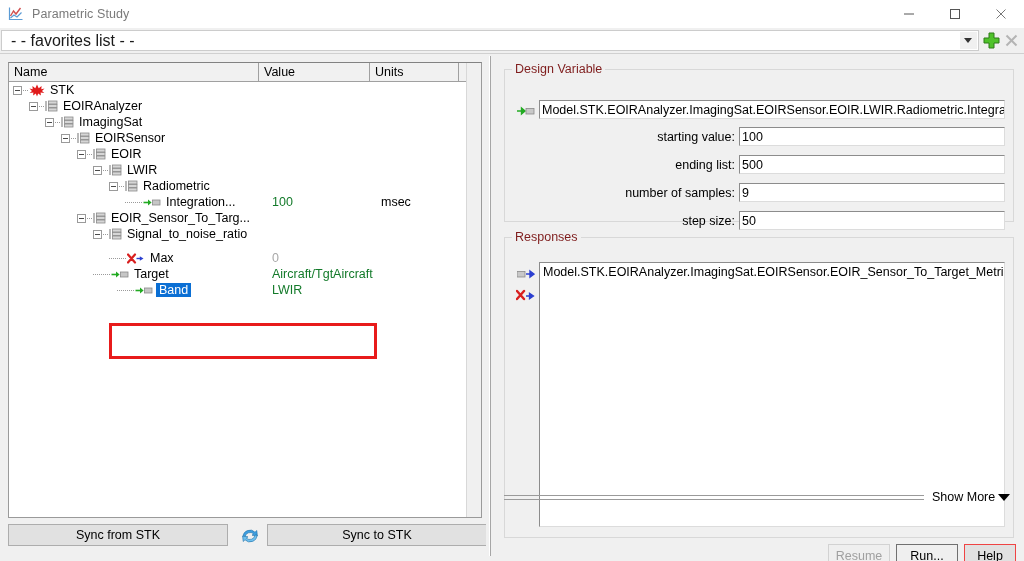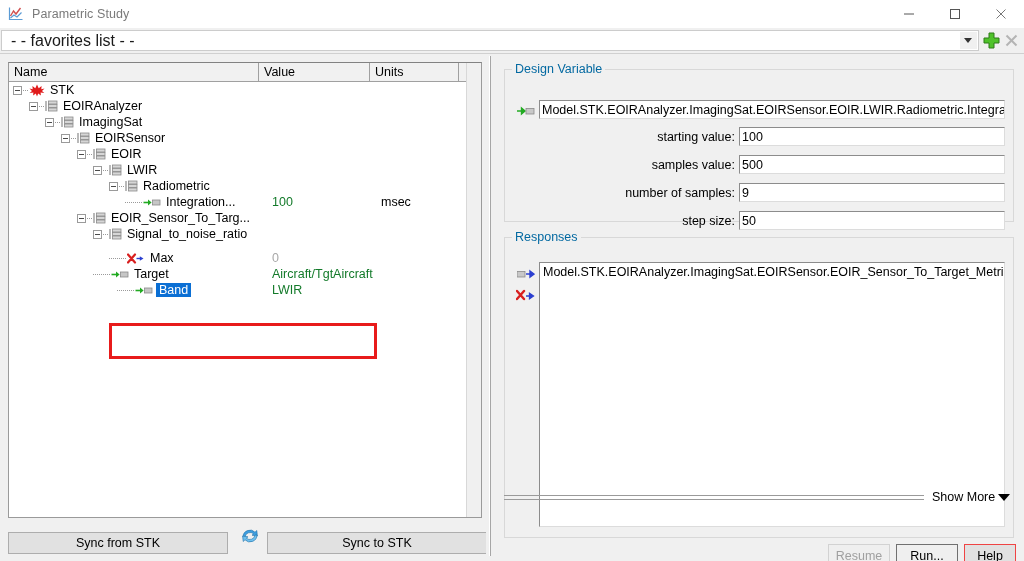--- a/index.html
+++ b/index.html
@@ -96,40 +96,40 @@
   }
 
   .tree-scroll {
     position: absolute; right: 0px; top: 0px; width: 15px; bottom: 0px;
     background: #f0f0f0; border-left: 1px solid #d8d8d8;
   }
 
   .bottombar { position: absolute; left: 8px; top: 470px; width: 474px; height: 26px; }
   .btn {
     background: #e1e1e1; border: 1px solid #adadad; font-size: 12.5px; color: #000;
-    height: 22px; line-height: 20px; text-align: center; cursor: default; margin-top: 8px;
+    height: 22px; line-height: 20px; text-align: center; cursor: default;
   }
   .btn-sync-from { position: absolute; left: 0px; top: 0px; width: 220px; }
   .btn-sync-to   { position: absolute; left: 259px; top: 0px; width: 220px; }
   .sync-icon { position: absolute; left: 231px; top: 1px; width: 22px; height: 22px; }
 
   
   .splitter { position: absolute; left: 486px; top: 56px; width: 8px; height: 500px; background: #f0f0f0; }
   .splitter .bar { position: absolute; left: 3px; top: 0; width: 2px; height: 100%;
                    background: linear-gradient(to right, #ffffff 0 1px, #a6a6a6 1px 2px); }
 
   
   .rightpanel { position: absolute; left: 494px; top: 54px; width: 530px; height: 507px; background: #f0f0f0; }
 
   fieldset.group {
     position: absolute; margin: 0; padding: 0;
     border: 1px solid #d8d8d8; background: transparent;
   }
   fieldset.group > legend {
-    margin-left: 7px; padding: 0 3px; font-size: 12.5px; color: #0369a1;
+    margin-left: 7px; padding: 0 3px; font-size: 12.5px; color: #7f1d1d;
   }
   .grp-dv { left: 10px; top: 8px; width: 510px; height: 160px; }
   .grp-rp { left: 10px; top: 176px; width: 510px; height: 308px; }
 
   .dv-icon { position: absolute; left: 12px; top: 29px; width: 18px; height: 12px; }
   .tinput {
     position: absolute; background: #ffffff;
     border: 1px solid #ffffff; border-top: 1px solid #8c8c8c; border-left: 1px solid #8c8c8c;
     border-bottom: 1px solid #dcdcdc; border-right: 1px solid #dcdcdc;
     font-size: 12.5px; color: #000; padding: 1px 0 0 2px; line-height: 16px;
@@ -441,21 +441,21 @@
         <svg width="18" height="12" viewBox="0 0 18 12">
           <path d="M0 6 H7 M4.5 3 L8 6 L4.5 9 Z" stroke="#22aa22" fill="#22aa22" stroke-width="1.4"></path>
           <rect x="9" y="3.5" width="8" height="5.5" fill="#c8c8c8" stroke="#8a8a8a" stroke-width="0.8"></rect>
         </svg>
       </span>
       <div class="tinput dv-path">Model.STK.EOIRAnalyzer.ImagingSat.EOIRSensor.EOIR.LWIR.Radiometric.IntegrationTime</div>
 
       <div class="fld-label fld-start-l">starting value:</div>
       <div class="tinput fld-start">100</div>
 
-      <div class="fld-label fld-end-l">samples value:</div>
+      <div class="fld-label fld-end-l">ending list:</div>
       <div class="tinput fld-end">500</div>
 
       <div class="fld-label fld-num-l">number of samples:</div>
       <div class="tinput fld-num">9</div>
 
       <div class="fld-label fld-step-l">step size:</div>
       <div class="tinput fld-step">50</div>
     </fieldset>
 
     <fieldset class="group grp-rp">

